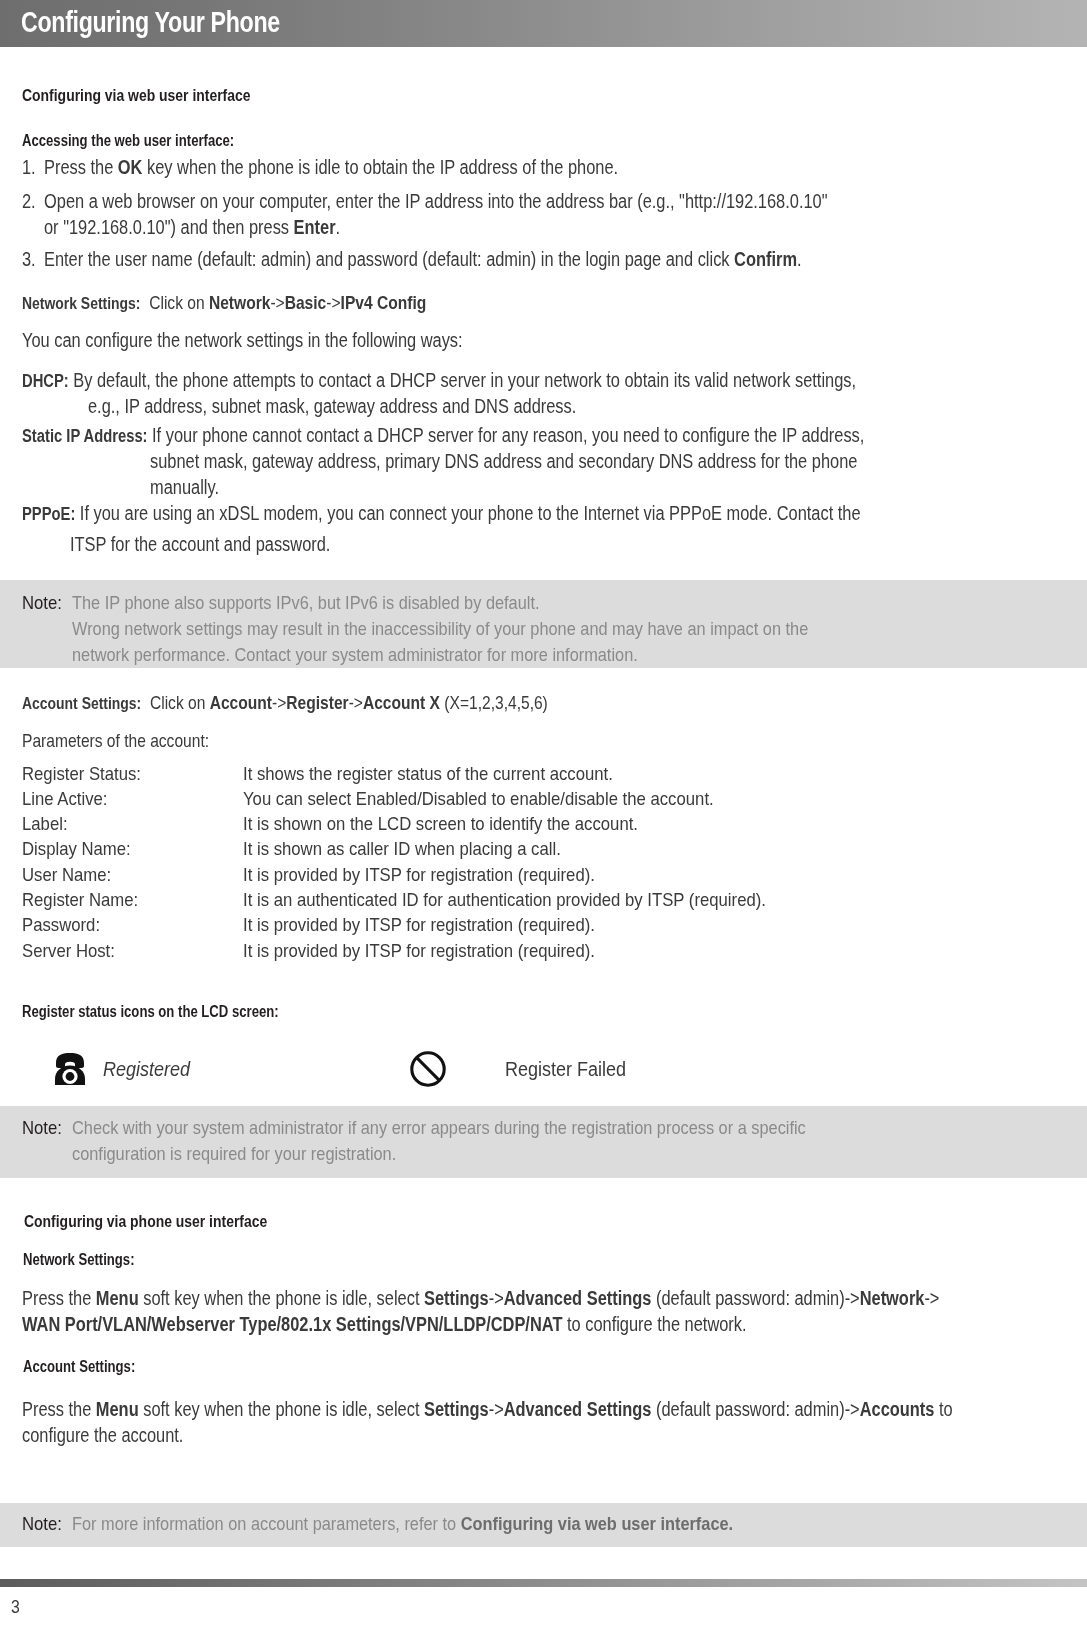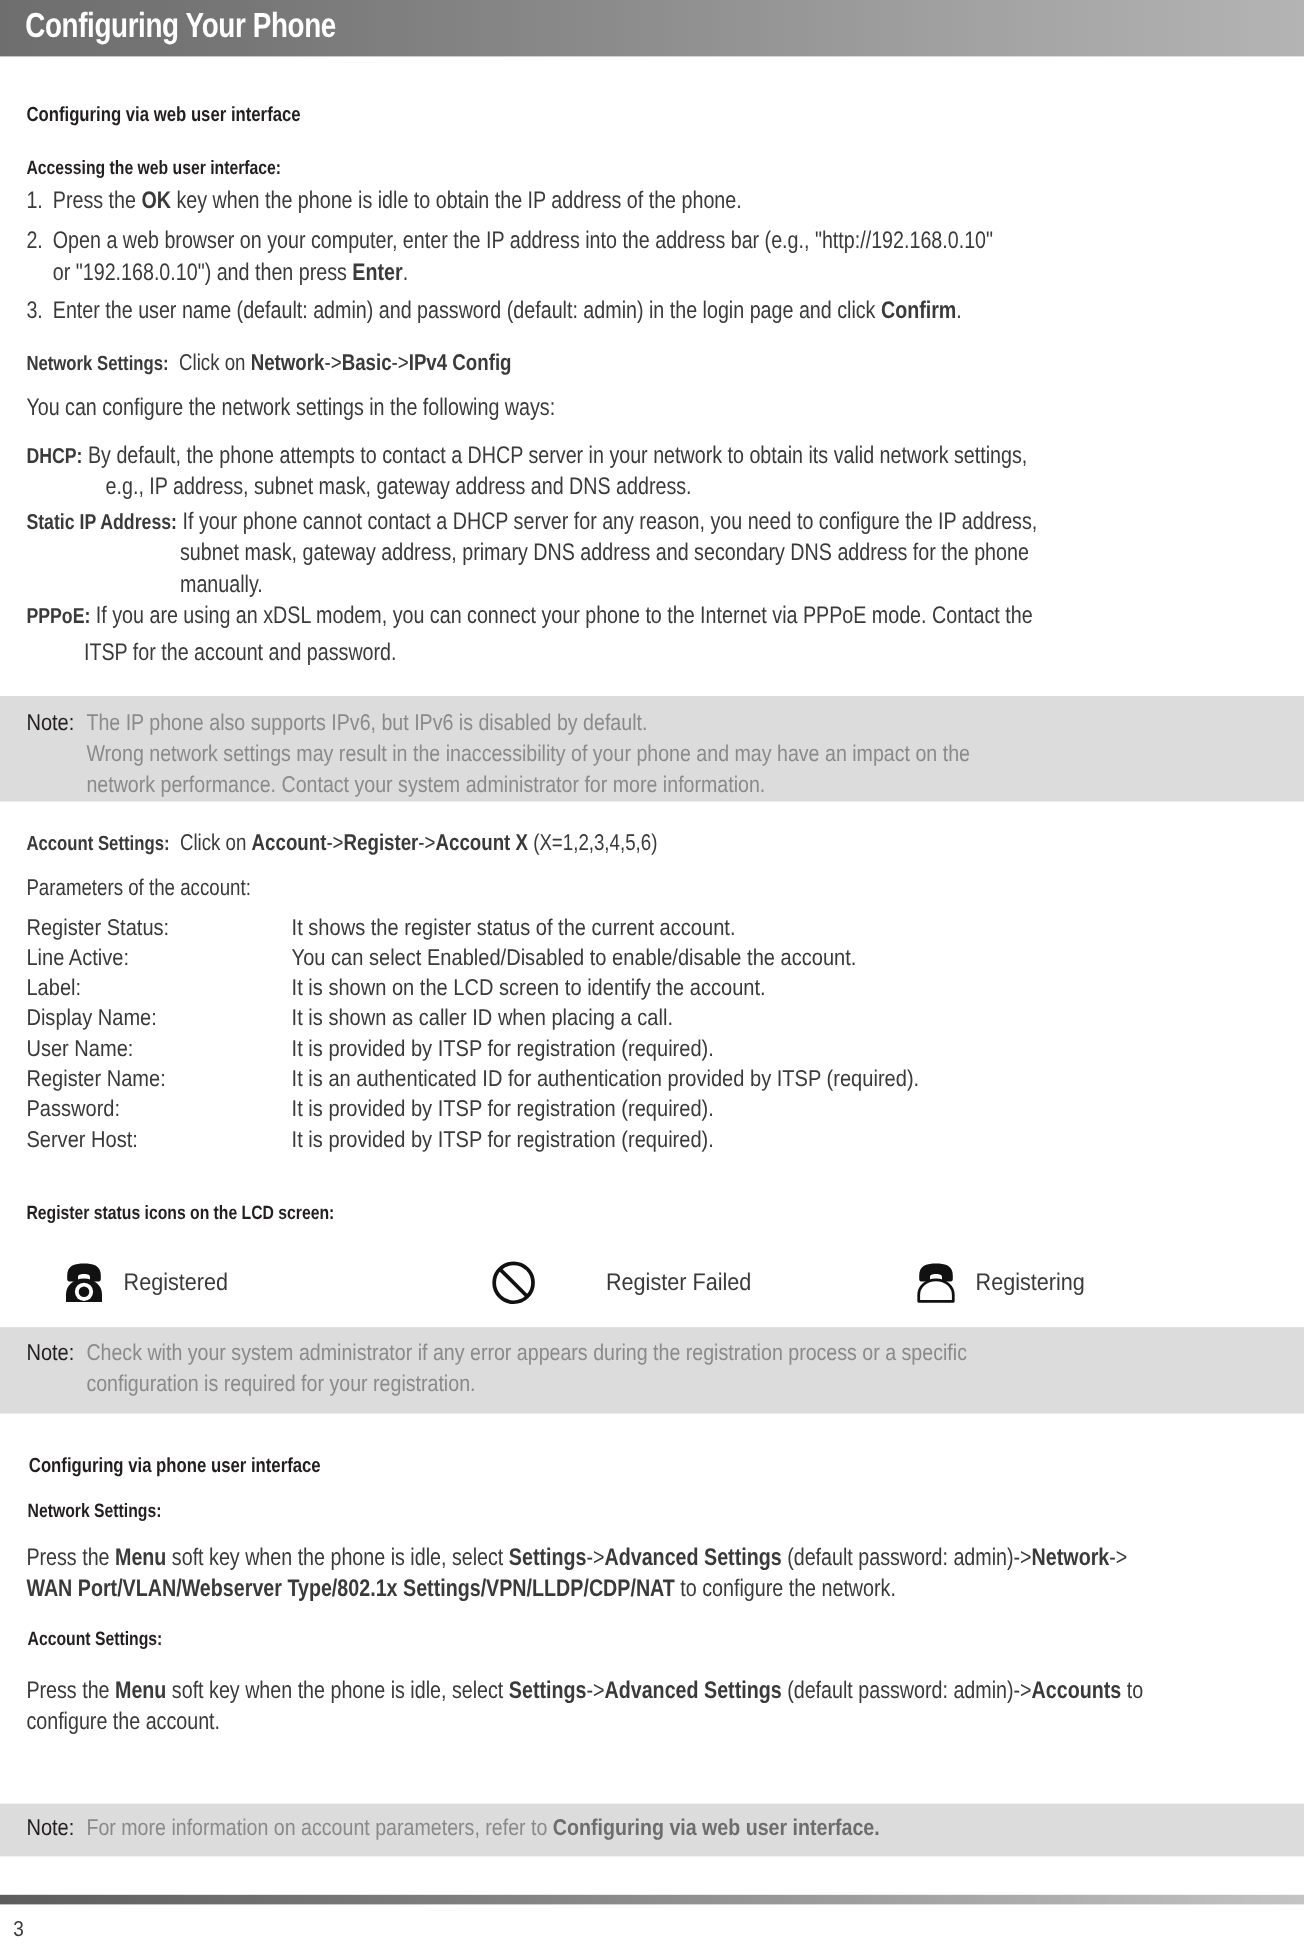--- a/index.html
+++ b/index.html
@@ -256,21 +256,21 @@
   <div class="param-desc" style="top:889px;">It is an authenticated ID for authentication provided by ITSP (required).</div>
 
   <div class="param-term" style="top:914px;">Password:</div>
   <div class="param-desc" style="top:914px;">It is provided by ITSP for registration (required).</div>
 
   <div class="param-term" style="top:940px;">Server Host:</div>
   <div class="param-desc" style="top:940px;">It is provided by ITSP for registration (required).</div>
 
   <div class="blk h-sub cond" style="left:22px; top:1003px;">Register status icons on the LCD screen:</div>
 
-  <div class="icon-cell" style="left:50px;">
+  <div class="icon-cell" style="left:50px;font-style:italic;">
     <span class="icon-wrap">
       <svg width="38" height="34" viewBox="0 0 38 34" aria-hidden="true">
         <path d="M5 11 C5 3.5 10 1 19 1 C28 1 33 3.5 33 11 L33 14 C33 15.2 32 16 30.5 16 L26.5 16 C25 16 24 15.2 24 14 L24 12.2 C24 10.6 22.6 9.7 19 9.7 C15.4 9.7 14 10.6 14 12.2 L14 14 C14 15.2 13 16 11.5 16 L7.5 16 C6 16 5 15.2 5 14 Z" fill="#111111"></path>
         <path d="M19 13.5 C27.5 13.5 34 19.5 34 26.5 L34 33 L4 33 L4 26.5 C4 19.5 10.5 13.5 19 13.5 Z" fill="#111111"></path>
         <circle cx="19" cy="24.5" r="7.6" fill="#ffffff"></circle>
         <circle cx="19" cy="24.5" r="4.4" fill="#111111"></circle>
       </svg>
     </span>
     <span class="icon-label">Registered</span>
   </div>
@@ -278,29 +278,20 @@
   <div class="icon-cell" style="left:408px;gap:44px;">
     <span class="icon-wrap">
       <svg width="38" height="38" viewBox="0 0 38 38" aria-hidden="true">
         <circle cx="19" cy="19" r="16.2" fill="none" stroke="#111111" stroke-width="3.1"></circle>
         <line x1="8.2" y1="8.2" x2="29.8" y2="29.8" stroke="#111111" stroke-width="3.1"></line>
       </svg>
     </span>
     <span class="icon-label">Register Failed</span>
   </div>
 
-  <div class="icon-cell" style="left:760px;">
-    <span class="icon-wrap">
-      <svg width="38" height="34" viewBox="0 0 38 34" aria-hidden="true">
-        <path d="M5 11 C5 3.5 10 1 19 1 C28 1 33 3.5 33 11 L33 14 C33 15.2 32 16 30.5 16 L26.5 16 C25 16 24 15.2 24 14 L24 12.2 C24 10.6 22.6 9.7 19 9.7 C15.4 9.7 14 10.6 14 12.2 L14 14 C14 15.2 13 16 11.5 16 L7.5 16 C6 16 5 15.2 5 14 Z" fill="#111111"></path>
-        <path d="M19 14.5 C27.2 14.5 33.4 20.3 33.4 27.1 L33.4 32.4 L4.6 32.4 L4.6 27.1 C4.6 20.3 10.8 14.5 19 14.5 Z" fill="#ffffff" stroke="#111111" stroke-width="2.3" stroke-linejoin="round"></path>
-      </svg>
-    </span>
-    <span class="icon-label">Registering</span>
-  </div>
 
   <div class="note-box" style="top:1106px; height:72px;">
     <div class="note-label" style="top:11px;">Note:</div>
     <div class="note-text" style="top:11px;">Check with your system administrator if any error appears during the registration process or a specific</div>
     <div class="note-text" style="top:37px;">configuration is required for your registration.</div>
   </div>
 
   <div class="blk h-sec cond" style="left:24px; top:1212px;">Configuring via phone user interface</div>
 
   <div class="blk h-sub cond" style="left:23px; top:1251px;">Network Settings:</div>

